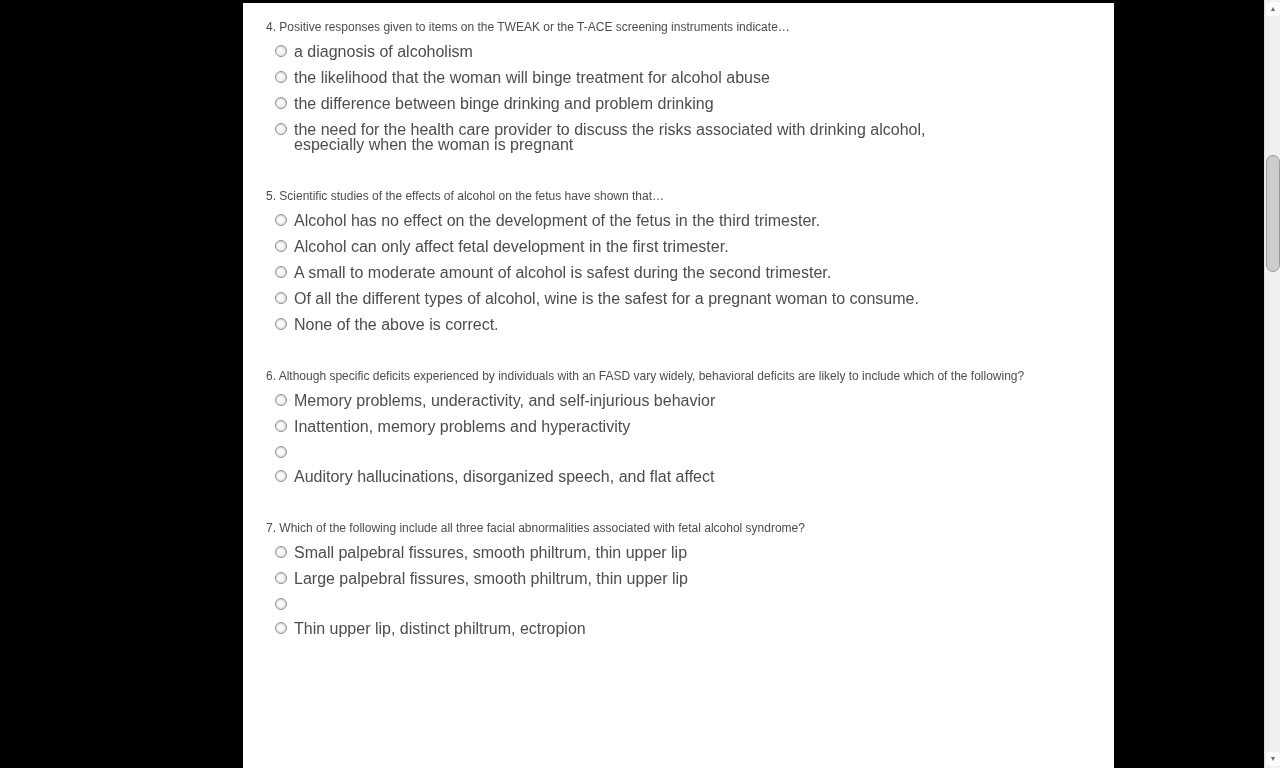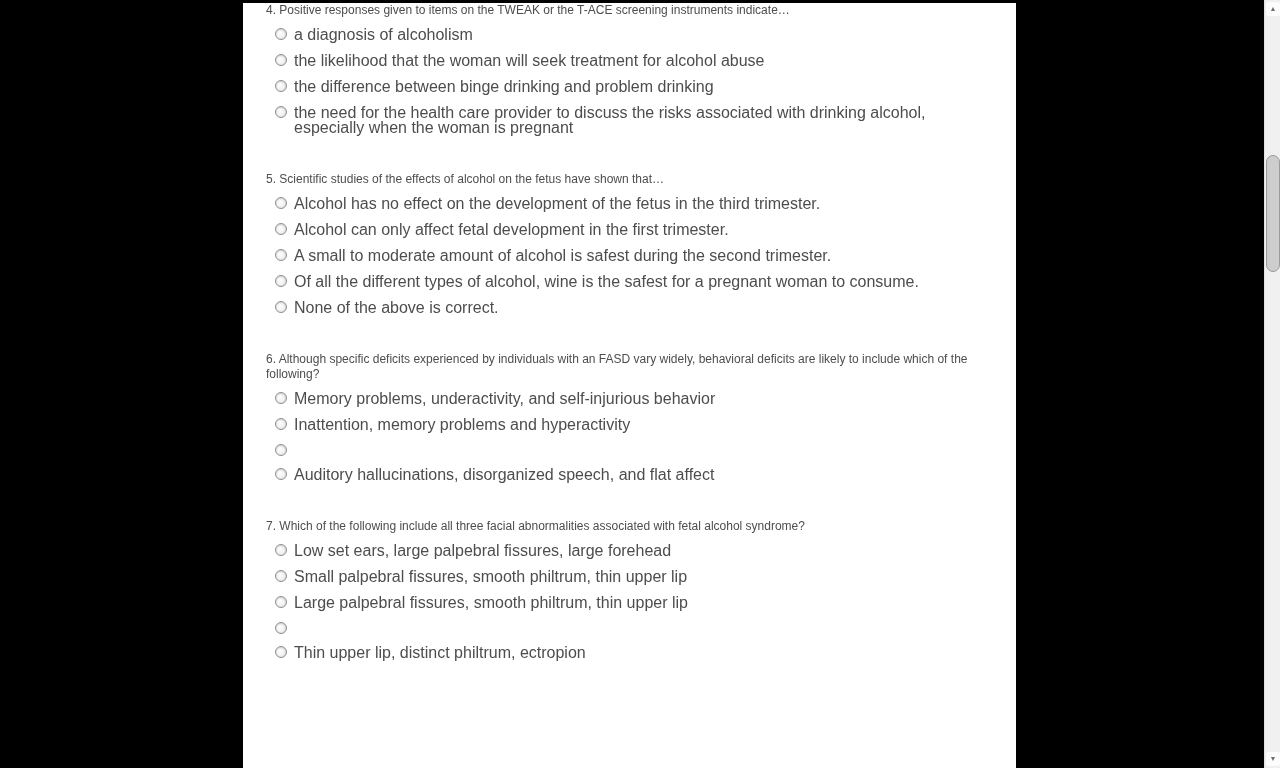--- a/index.html
+++ b/index.html
@@ -11,22 +11,23 @@
     font-family: "Liberation Sans", sans-serif;
   }
   .viewport {
     position: relative;
     width: 1280px; height: 768px;
     background: #000;
   }
   .content {
     position: absolute;
     left: 243px; top: 3px;
-    width: 773px; height: 765px;
+    width: 871px; height: 765px;
     background: #fff;
+    padding-top: 17px;
     overflow: hidden;
   }
   .question { margin: 0 35px 37px 23px; }
   .question-text {
     font-size: 12px;
     line-height: 15px;
     color: #4d4d4d;
     margin-bottom: 9px;
   }
   .options { margin-left: 9px; }
@@ -90,21 +91,21 @@
     <div id="questions">
         <div class="question">
           <div class="question-text">4. Positive responses given to items on the TWEAK or the T-ACE screening instruments indicate…</div>
           <div class="options">
             <div class="option">
               <span class="radio"></span>
               <span class="option-label">a diagnosis of alcoholism</span>
             </div>
             <div class="option">
               <span class="radio"></span>
-              <span class="option-label">the likelihood that the woman will seek treatment for alcohol abuse</span>
+              <span class="option-label">the likelihood that the woman will binge treatment for alcohol abuse</span>
             </div>
             <div class="option">
               <span class="radio"></span>
               <span class="option-label">the difference between binge drinking and problem drinking</span>
             </div>
             <div class="option">
               <span class="radio"></span>
               <span class="option-label">the need for the health care provider to discuss the risks associated with drinking alcohol, especially when the woman is pregnant</span>
             </div>
           </div>
@@ -152,24 +153,20 @@
               <span class="radio"></span>
               <span class="option-label">Auditory hallucinations, disorganized speech, and flat affect</span>
             </div>
           </div>
         </div>
         <div class="question">
           <div class="question-text">7. Which of the following include all three facial abnormalities associated with fetal alcohol syndrome?</div>
           <div class="options">
             <div class="option">
               <span class="radio"></span>
-              <span class="option-label">Low set ears, large palpebral fissures, large forehead</span>
-            </div>
-            <div class="option">
-              <span class="radio"></span>
               <span class="option-label">Small palpebral fissures, smooth philtrum, thin upper lip</span>
             </div>
             <div class="option">
               <span class="radio"></span>
               <span class="option-label">Large palpebral fissures, smooth philtrum, thin upper lip</span>
             </div>
             <div class="option">
               <span class="radio"></span>
             </div>
             <div class="option">

